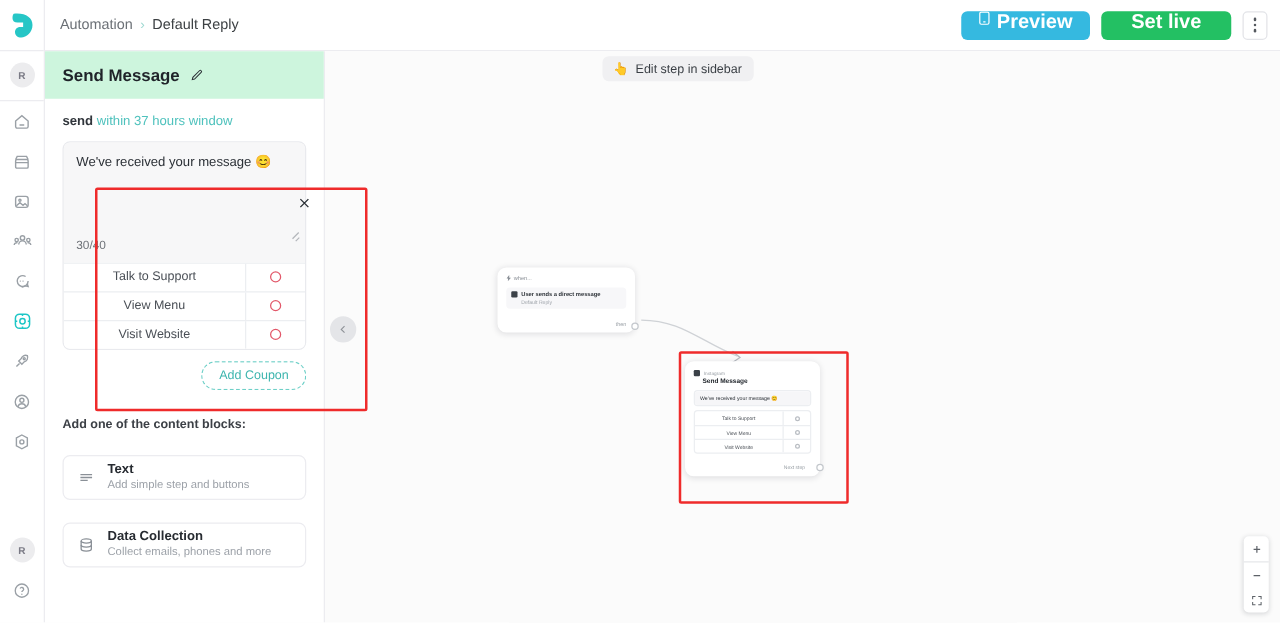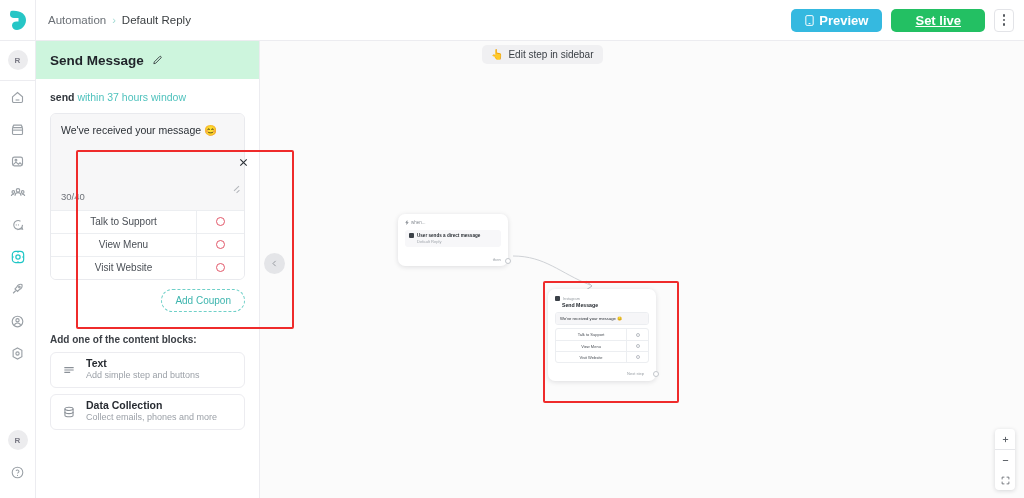--- a/index.html
+++ b/index.html
@@ -50,26 +50,26 @@
     background: #fff;
     display: flex; align-items: center;
     padding: 0 10px 0 12px;
   }
   .crumbs { display: flex; align-items: flex-start; gap: 6px; font-size: 11.5px; color: #6b7076; }
   .crumbs .sep { color: #9fd9d2; font-size: 11px; }
   .crumbs .cur { color: #3c4043; }
   .topbar-right { margin-left: auto; display: flex; align-items: center; gap: 9px; }
   .btn {
     height: 23px; border-radius: 5px; border: none; cursor: pointer;
-    font-size: 13px; font-weight: 700; color: #fff;
-    display: flex; align-items: center; justify-content: center; gap: 5px;
+    font-size: 16px; font-weight: 700; color: #fff;
+    display: flex; justify-content: center; gap: 5px;
     padding: 0 14px; font-family: "Liberation Sans", sans-serif;
   }
   .btn-preview { background: #35b9e0; }
-  .btn-live { background: #23c063; padding: 0 24px; text-decoration: underline; }
+  .btn-live { background: #23c063; padding: 0 24px; }
   .kebab {
     width: 20px; height: 23px; border: 1px solid #e3e4e8; border-radius: 4px;
     background: #fff; display: flex; flex-direction: column; align-items: center;
     justify-content: center; gap: 2px; cursor: pointer;
   }
   .kebab i { width: 2.5px; height: 2.5px; border-radius: 50%; background: #54585e; display: block; }
 
   
   .main { flex: 1 1 auto; display: flex; min-height: 0; position: relative; }
 
@@ -122,21 +122,21 @@
 
   .coupon-wrap { display: flex; justify-content: flex-end; padding: 9px 14px 0 14px; }
   .coupon-btn {
     border: 1.2px dashed #6fd0c8; color: #3db5ae; background: #fff;
     border-radius: 14px; font-size: 10px; padding: 5px 13px; cursor: pointer;
     font-family: "Liberation Sans", sans-serif;
   }
 
   .blocks-title { font-size: 10px; color: #3c4046; padding: 22px 14px 7px 14px; font-weight: 600; }
   .block {
-    margin: 0 14px 6px 14px; border: 1px solid #ececf0; border-radius: 6px;
+    margin: 12px 14px 6px 14px; border: 1px solid #ececf0; border-radius: 6px;
     background: #fff; height: 36px; display: flex; align-items: center;
     padding: 0 9px; gap: 9px; cursor: pointer;
   }
   .block-ic { width: 17px; flex: 0 0 17px; color: #8a9097; display: flex; align-items: center; justify-content: center; }
   .block-txt { flex: 1 1 auto; min-width: 0; }
   .block-name { font-size: 10.5px; color: #272b31; font-weight: 600; line-height: 1.25; }
   .block-desc { font-size: 9px; color: #9ca1a8; line-height: 1.3; }
   .block-info { width: 12px; height: 12px; border: 1px solid #c6cad0; border-radius: 50%;
     color: #9ca1a8; font-size: 8px; display: flex; align-items: center; justify-content: center; }
 

